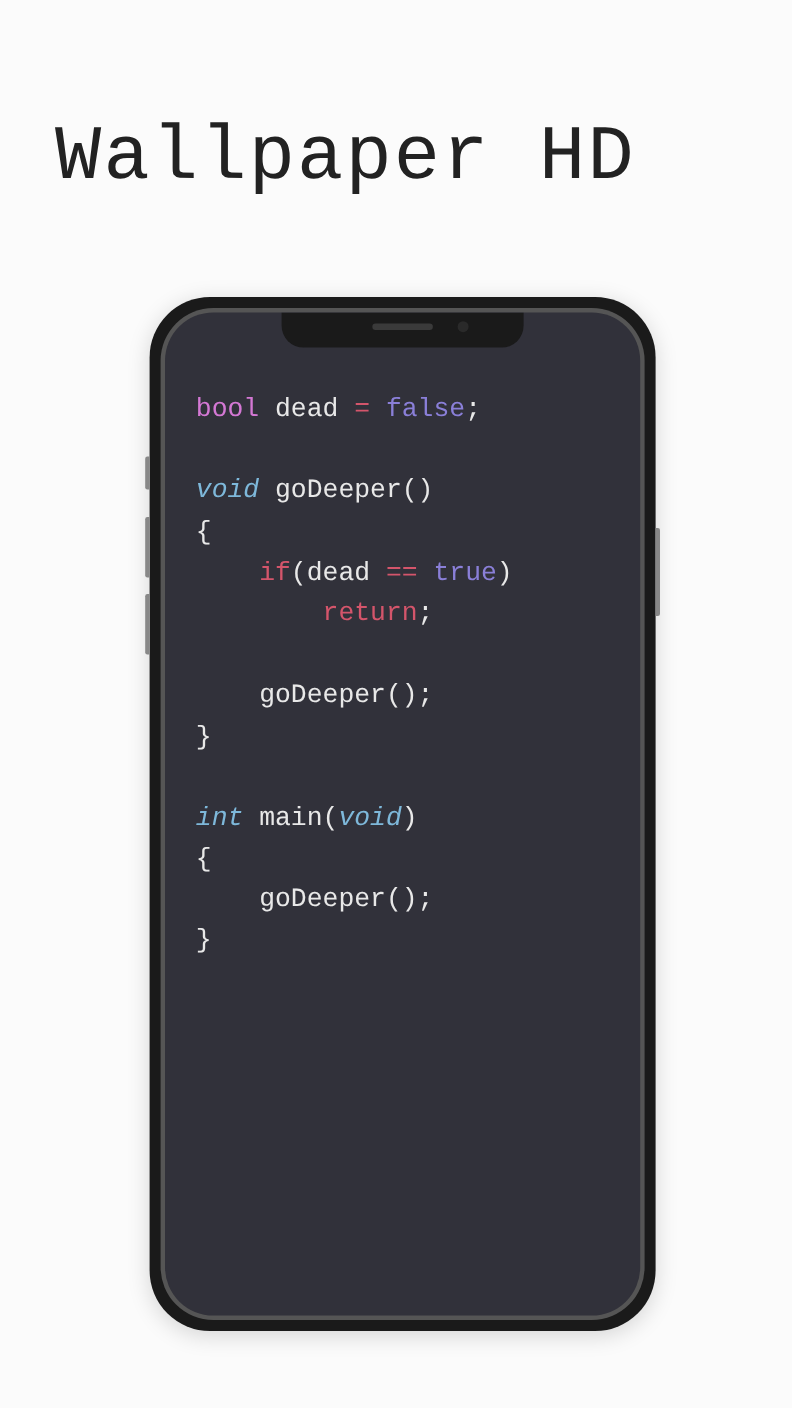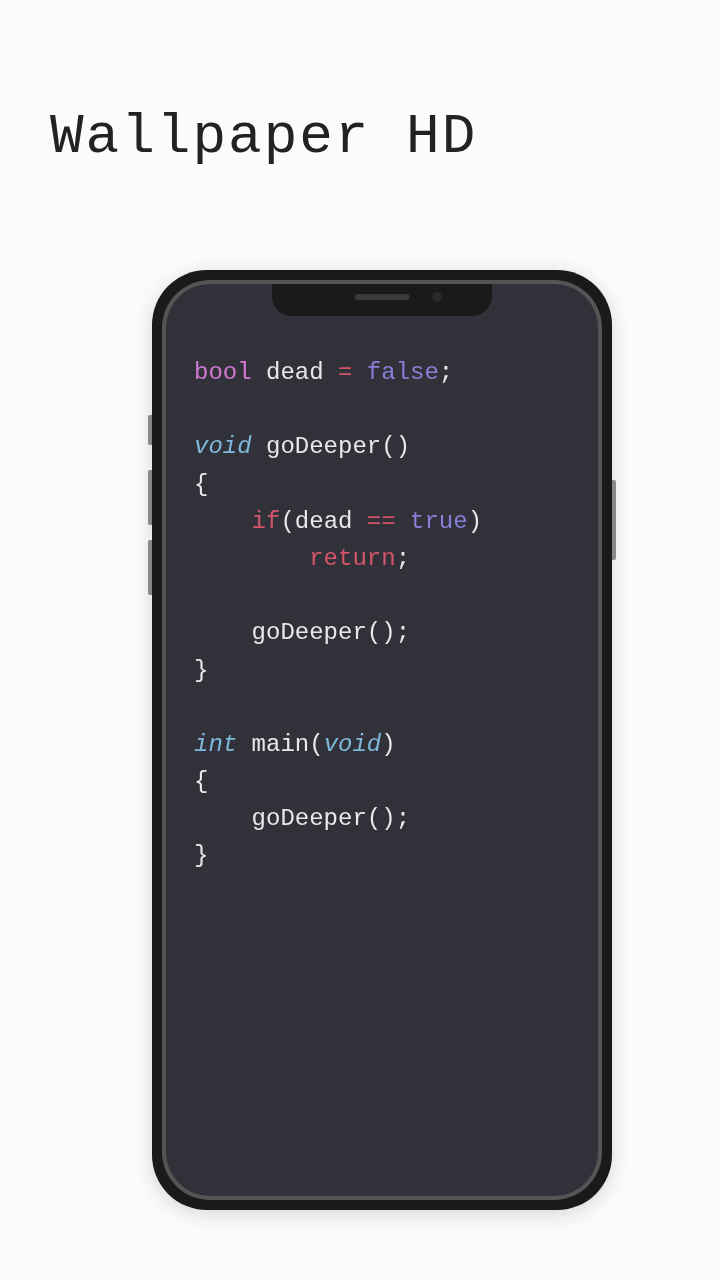--- a/index.html
+++ b/index.html
@@ -8,29 +8,29 @@
       height: 1280px;
       background: #fbfbfb;
       position: relative;
       overflow: hidden;
     }
     .title {
       position: absolute;
       top: 105px;
       left: 50px;
       font-family: 'Courier New', monospace;
-      font-size: 56px;
+      font-size: 70px;
       font-weight: 300;
       color: #222;
       letter-spacing: 2px;
     }
     .phone-frame {
       position: absolute;
       top: 270px;
-      left: 152px;
+      left: 136px;
       width: 460px;
       height: 940px;
       background: #1a1a1a;
       border-radius: 55px;
       padding: 10px;
       box-shadow: 0 4px 20px rgba(0,0,0,0.15);
     }
     .phone-outer {
       width: 100%;
       height: 100%;

